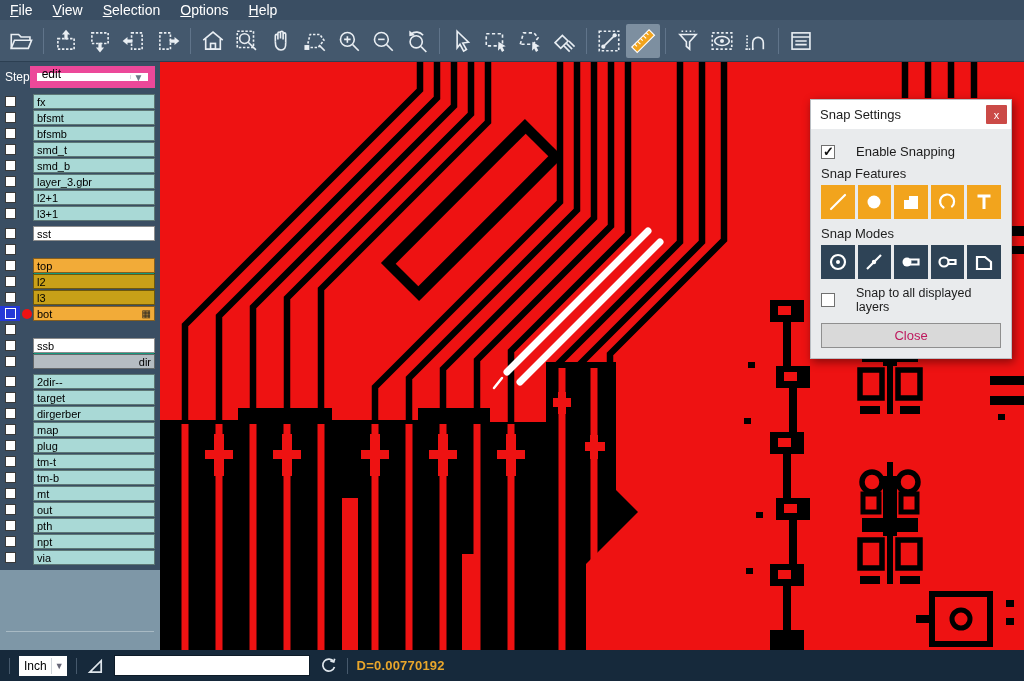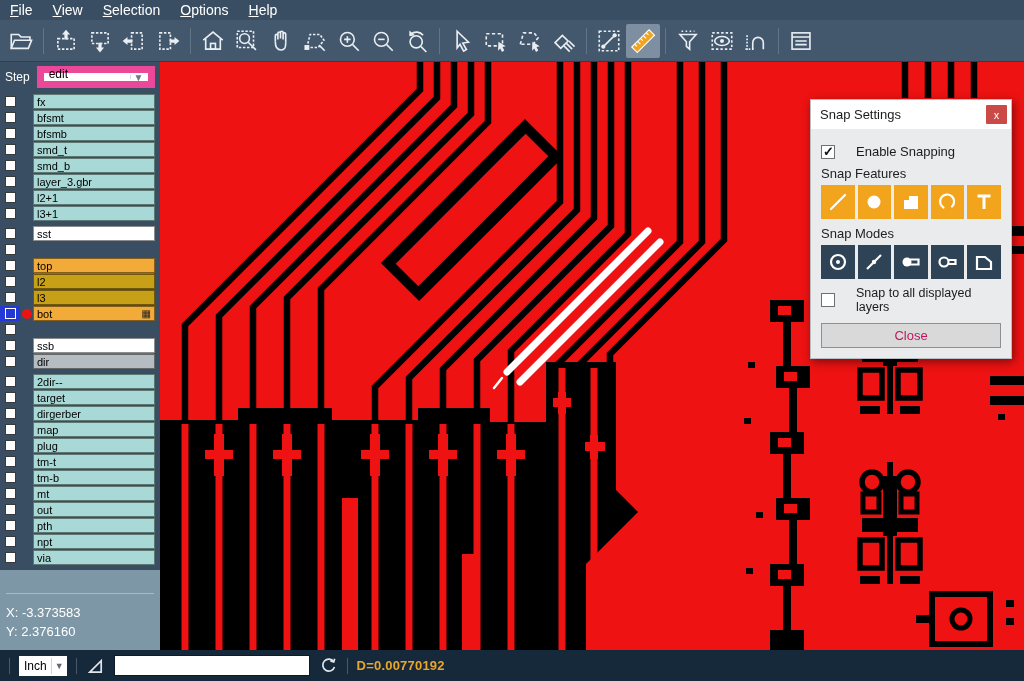--- a/index.html
+++ b/index.html
@@ -19,38 +19,38 @@
   .toolbar{height:42px;background:var(--chrome-mid);display:flex;align-items:center;padding:0 4px;border-bottom:1px solid #2c3f52;}
   .tbtn{width:34px;height:34px;display:flex;align-items:center;justify-content:center;border-radius:2px;}
   .tbtn svg{width:26px;height:26px;}
   .tbtn svg .s{stroke:#e9eef3;stroke-width:2;fill:none;}
   .tbtn svg .f{fill:#e9eef3;stroke:none;}
   .tbtn.active{background:#7d8fa0;}
   .tsep{width:1px;height:26px;background:#60748a;margin:0 5px;}
   
   .main{display:flex;height:588px;}
   .sidebar{width:160px;background:var(--chrome-dark);display:flex;flex-direction:column;}
-  .steprow{height:30px;display:flex;align-items:center;gap:7px;padding:0 5px;color:#fff;font-size:12px;}
+  .steprow{height:30px;display:flex;align-items:center;padding:0 5px;color:#fff;font-size:12px;}
   .stepsel{flex:1;height:22px;background:#fff;border:7px solid #ec4899;color:#000;font-size:12px;display:flex;align-items:flex-end;padding-left:5px;position:relative;}
   .stepsel .chev{position:absolute;right:2px;top:2px;bottom:2px;width:16px;display:flex;align-items:center;justify-content:center;color:#6b7b88;font-size:10px;border-left:1px solid #d7dde2;}
   .layers{padding-top:2px;}
   .lgroup{margin-bottom:5px;}
   .lrow{height:15px;margin-bottom:1px;display:flex;align-items:center;}
   .cbcell{width:20px;display:flex;align-items:center;justify-content:center;align-self:stretch;}
   .cb{width:11px;height:11px;background:#fff;border:1px solid #3a3a3a;}
   .lrow.active .cbcell{background:var(--active-blue);}
   .lrow.active .cb{border-color:#fff;background:var(--active-blue);}
   .ind{width:13px;display:flex;align-items:center;justify-content:center;}
   .dot{width:10px;height:10px;border-radius:50%;background:var(--canvas-bg);}
   .bar{flex:1;height:15px;display:flex;align-items:center;font-size:11px;color:#000;padding:0 3px;border:1px solid rgba(0,0,0,.45);margin-right:5px;}
   .bar .lbl{flex:1;white-space:nowrap;overflow:hidden;}
   .grid-icon{font-size:10px;color:#222;line-height:1;}
   .c-teal{background:var(--row-teal);} .c-white{background:var(--row-white);}
   .c-green{background:var(--row-green);margin-top:37px;} .c-orange{background:var(--row-orange);}
-  .c-gold{background:var(--row-gold);} .c-gray{background:var(--row-gray);}
+  .c-gold{background:var(--row-gold);} .c-gray{background:var(--row-gray);text-align:right;}
   .sidebottom{flex:1;background:var(--panel-light);display:flex;flex-direction:column;justify-content:flex-end;padding:6px 6px 8px;}
   .shr{height:1px;background:#a8bac4;margin-bottom:10px;}
   .coords{color:#fff;font-size:13px;line-height:1.45;}
   
   .canvas{position:relative;flex:1;background:var(--canvas-bg);overflow:hidden;}
   .canvas svg.art{position:absolute;left:0;top:0;}
   .art .k{fill:var(--trace);} .art .r{fill:var(--canvas-bg);}
   .art .tr{stroke:var(--trace);stroke-width:6.5;fill:none;}
   .art .ko{stroke:var(--trace);fill:none;}
   .art .w{stroke:var(--selected-trace);fill:none;}
@@ -578,24 +578,20 @@
     <span class="ind"></span>
     <span class="bar c-teal">
       <span class="lbl">via</span>
 
     </span>
   </div>
 </div>
       </div>
     <div class="sidebottom">
       <div class="shr"></div>
-      <div class="coords">
-        <div>X: -3.373583</div>
-        <div>Y: 2.376160</div>
-      </div>
     </div>
   </div>
 
   <div class="canvas">
     <svg class="art" width="864" height="588" viewBox="0 0 864 588">
 
       <g class="tr">
         <polyline points="260,0 260,28 25,263 25,370"></polyline>
         <polyline points="277,0 277,36 59,254 59,370"></polyline>
         <polyline points="294,0 294,44 93,245 93,370"></polyline>

